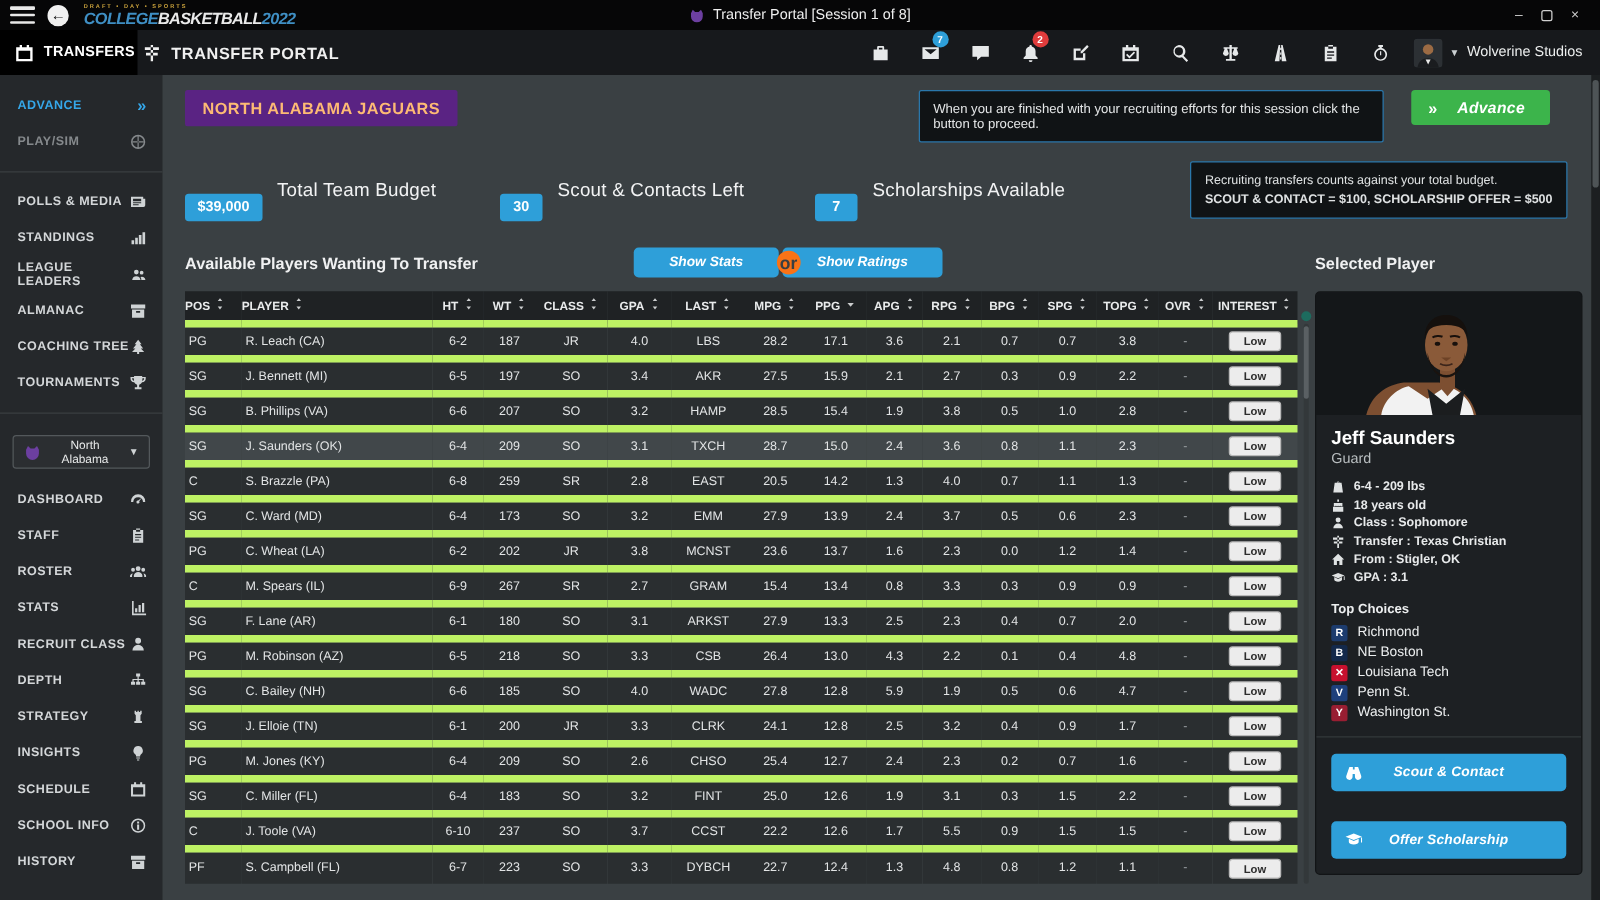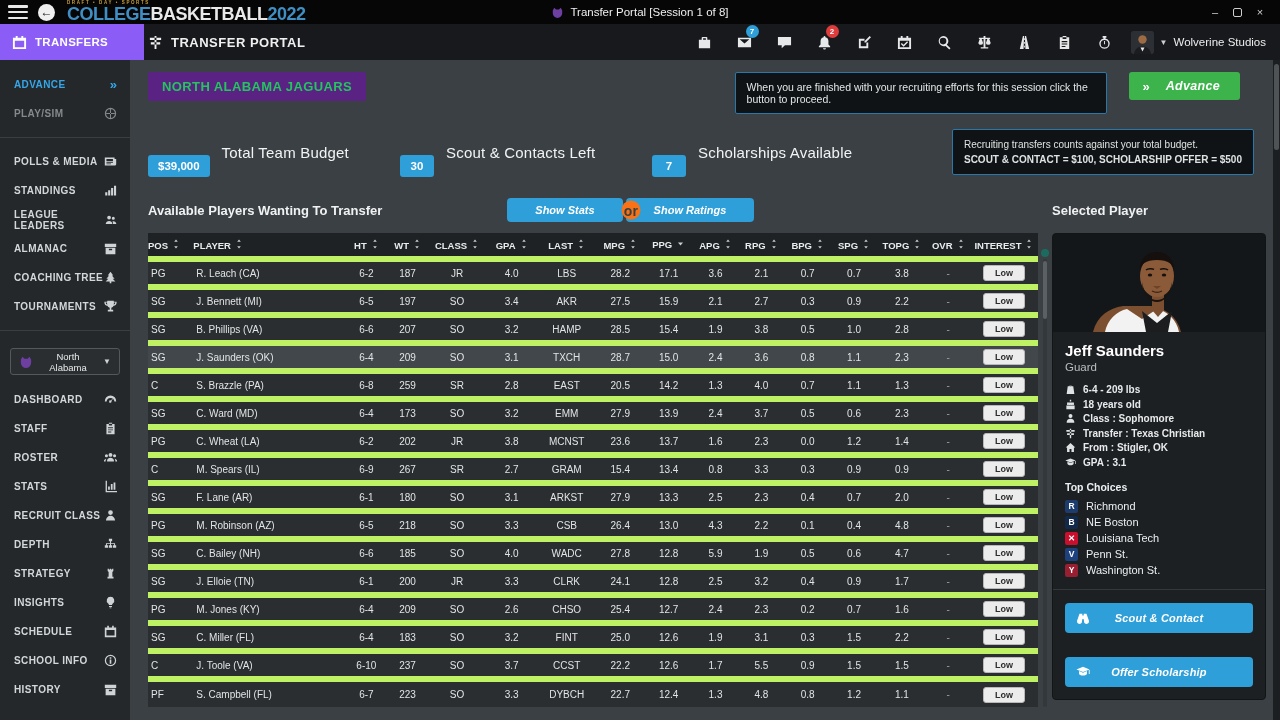--- a/index.html
+++ b/index.html
@@ -8,32 +8,32 @@
 
   
   #titlebar { position:relative; height:24px; background:#060607; display:flex; align-items:center; color:#ddd; }
   .tb-left { display:flex; align-items:center; gap:10px; padding-left:8px; }
   .hamburger { width:20px; height:14px; display:flex; flex-direction:column; justify-content:space-between; cursor:pointer; }
   .hamburger i { display:block; height:2.5px; background:#e8e8e8; border-radius:1px; }
   .back-circle { width:17px; height:17px; border-radius:50%; background:#f0f0f0; color:#111;
     display:flex; align-items:center; justify-content:center; font-weight:bold; font-size:12px; line-height:1; }
   .logo { display:flex; flex-direction:column; line-height:1; margin-left:2px; }
   .logo .tag { font-size:4.5px; letter-spacing:1.6px; color:#c9a13c; font-weight:bold; }
-  .logo .main { font-size:18px; font-weight:bold; letter-spacing:-0.5px; }
+  .logo .main { font-size:13px; font-weight:bold; letter-spacing:-0.5px;font-style:italic; }
   .logo .main .c1 { color:#3f8fc4; } .logo .main .c2 { color:#e9e9e9; } .logo .main .c3 { color:#3f8fc4; }
   .tb-center { position:absolute; left:0; right:0; text-align:center; font-size:11.5px; color:#efefef;
     display:flex; justify-content:center; align-items:center; gap:6px; pointer-events:none; }
   .jag-mini { width:13px; height:11px; display:inline-block; }
   .tb-right { margin-left:auto; display:flex; align-items:center; gap:10px; padding-right:12px; z-index:2; }
   .wbtn { color:#cfcfcf; font-size:11px; width:16px; text-align:center; cursor:pointer; }
   .wbtn.box { font-size:9px; border:1px solid #cfcfcf; width:9px; height:9px; border-radius:2px; }
 
   
   #navbar { height:36px; background:#17191c; display:flex; align-items:stretch; position:relative; }
-  #transfers-tab { width:144px; background:#8b5cf6; color:#fff; display:flex; align-items:center; gap:8px;
+  #transfers-tab { width:110px; background:#000000; color:#fff; display:flex; align-items:center; gap:8px;
     padding-left:12px; font-weight:bold; font-size:11.5px; letter-spacing:0.3px; cursor:pointer; }
   #portal-title { display:flex; align-items:center; gap:8px; color:#f0f0f0; font-weight:bold;
     font-size:13px; letter-spacing:0.5px; padding-left:4px; font-stretch:condensed; }
   #nav-icons { margin-left:auto; display:flex; align-items:center; gap:7px; }
   .nav-ic { position:relative; width:33px; height:26px; display:flex; align-items:center; justify-content:center;
     color:#e6e8e9; cursor:pointer; }
   .nav-ic svg { width:15px; height:15px; }
   .badge { position:absolute; top:-4px; right:2px; min-width:13px; height:13px; border-radius:8px;
     font-size:8px; font-weight:bold; color:#fff; display:flex; align-items:center; justify-content:center; padding:0 3px; }
   .badge.blue { background:#2e9fd9; } .badge.red { background:#e03c3c; }
@@ -54,21 +54,21 @@
   .side-divider { height:1px; background:#3a3e41; margin:9px 0; }
   #team-select { margin:8px 10px 10px; height:27px; border:1px solid #53585b; border-radius:3px;
     display:flex; align-items:center; gap:7px; padding:0 8px; cursor:pointer; background:#2b2e31; }
   #team-select .tname { font-size:9.5px; color:#e8eaea; flex:1; text-align:center; }
   #team-select .caret { font-size:8px; color:#cfd3d5; }
   #team-select svg { width:14px; height:12px; }
 
   
   #main { flex:1; padding:12px 14px 0 18px; display:flex; flex-direction:column; min-width:0; }
   #row-top { display:flex; align-items:flex-start; }
-  #team-badge { background:#5a2383; color:#22c55e; font-weight:bold; font-size:13px; letter-spacing:0.4px;
+  #team-badge { background:#5a2383; color:#fdba74; font-weight:bold; font-size:13px; letter-spacing:0.4px;
     padding:7px 14px; border-radius:2px; }
   #advance-note { margin-left:auto; background:#101315; border:1px solid #2a77ab; border-radius:2px;
     color:#e4e6e7; font-size:10.5px; padding:8px 11px; max-width:372px; }
   #advance-btn { margin-left:22px; margin-right:26px; background:#3cb44b; border-radius:3px; color:#fff;
     display:flex; align-items:center; height:28px; padding:0 20px 0 14px; cursor:pointer; gap:16px; }
   #advance-btn .chv { font-weight:bold; font-size:13px; }
   #advance-btn .lab { font-style:italic; font-weight:bold; font-size:12.5px; letter-spacing:0.3px; }
 
   #row-budget { display:flex; align-items:center; margin-top:13px; }
   .stat { display:flex; align-items:center; gap:12px; }

